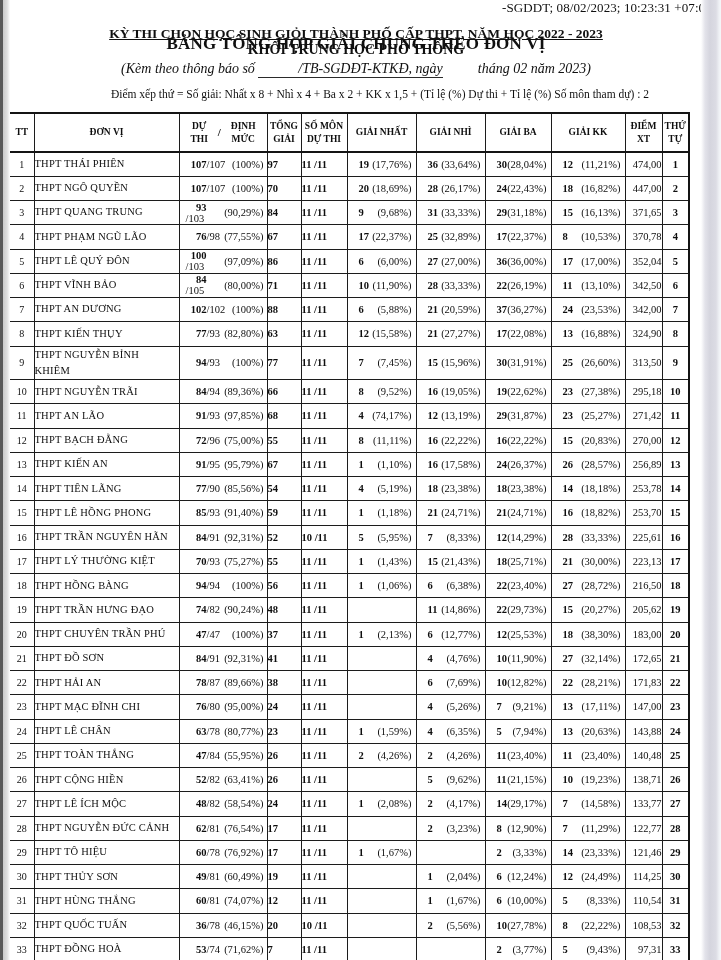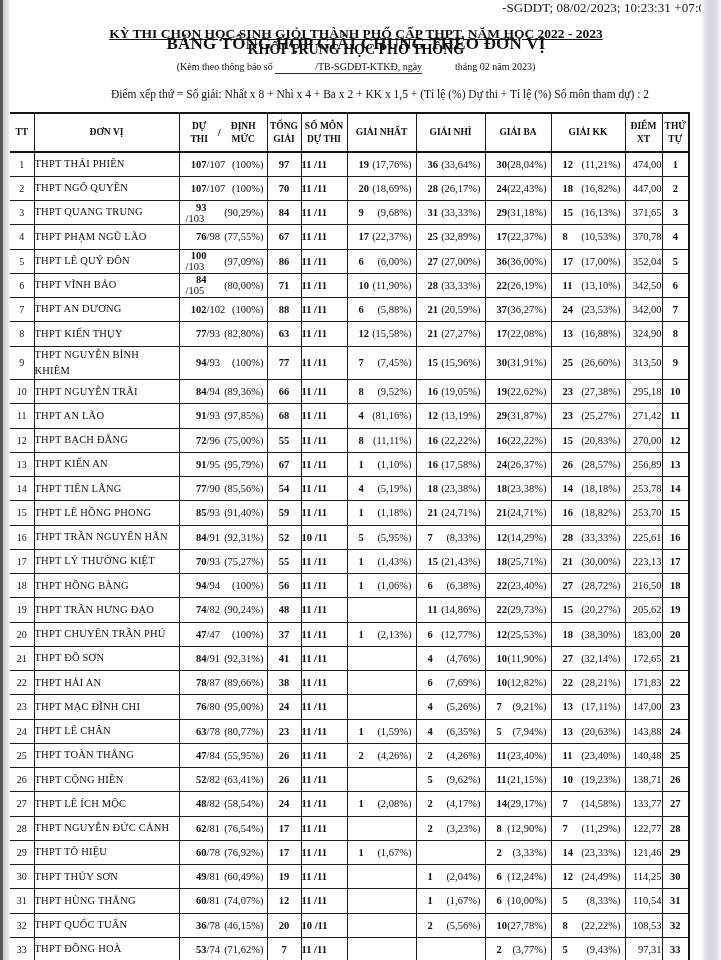--- a/index.html
+++ b/index.html
@@ -30,21 +30,21 @@
   .subtitle{
     position:absolute;top:26px;left:0;width:100%;text-align:center;
     font-weight:bold;font-size:13.5px;white-space:nowrap;text-decoration:underline;
   }
   .subtitle2{
     position:absolute;top:42px;left:0;width:100%;text-align:center;
     font-weight:bold;font-size:14px;white-space:nowrap;
   }
   .attachment{
     position:absolute;top:61px;left:0;width:100%;text-align:center;
-    font-size:10px;white-space:nowrap;
+    font-style:italic;font-size:14px;white-space:nowrap;
   }
   .attachment .u{border-bottom:1.5px solid #2a2a2a;padding-bottom:1px;}
   .attachment .blank{display:inline-block;width:40px;}
   .attachment .gap{display:inline-block;width:28px;}
   .formula{
     position:absolute;top:88px;left:0;width:100%;text-align:center;
     font-size:11.5px;white-space:nowrap;padding-left:24px;
   }
   table.results{
     position:absolute;top:112px;left:8px;width:682px;
@@ -62,21 +62,21 @@
   }
   .duthi-hdr{display:flex;align-items:center;justify-content:space-evenly;}
   .duthi-hdr .slash{font-size:11px;}
   table.results tbody tr{height:24.25px;}
   table.results td{padding:0;vertical-align:middle;overflow:hidden;}
   td.c-tt{text-align:center;font-size:10px;}
   td.c-donvi{padding-left:4px;white-space:pre-line;line-height:1.55;letter-spacing:.2px;}
   .cellflex{display:flex;align-items:center;padding:0 3px 0 6px;}
   .frac b{display:inline-block;min-width:21px;text-align:right;}
   .pct{margin-left:auto;}
-  td.c-tong{text-align:center;font-weight:bold;margin-left:44px;}
+  td.c-tong{font-weight:bold;margin-left:44px;}
   td.c-somon{text-align:left;font-weight:bold;}
   td.c-nhat .cellflex,td.c-nhi .cellflex,td.c-ba .cellflex,td.c-kk .cellflex{
     padding:0 4px 0 11px;
   }
   td.c-diem{text-align:right;padding-right:3px;}
   td.c-thutu{text-align:center;font-weight:bold;}
 </style>
 </head>
 <body>
 
@@ -522,21 +522,21 @@
             <div class="cellflex">
               <span class="frac"><b>91</b>/93</span>
               <span class="pct">(97,85%)</span>
             </div>
           </td>
           <td class="c-tong">68</td>
           <td class="c-somon">11 /11</td>
           <td class="c-nhat">
             <div class="cellflex">
               <b>4</b>
-              <span class="pct">(81,16%)</span>
+              <span class="pct">(74,17%)</span>
             </div>
           </td>
           <td class="c-nhi">
             <div class="cellflex">
               <b>12</b>
               <span class="pct">(13,19%)</span>
             </div>
           </td>
           <td class="c-ba">
             <div class="cellflex">

